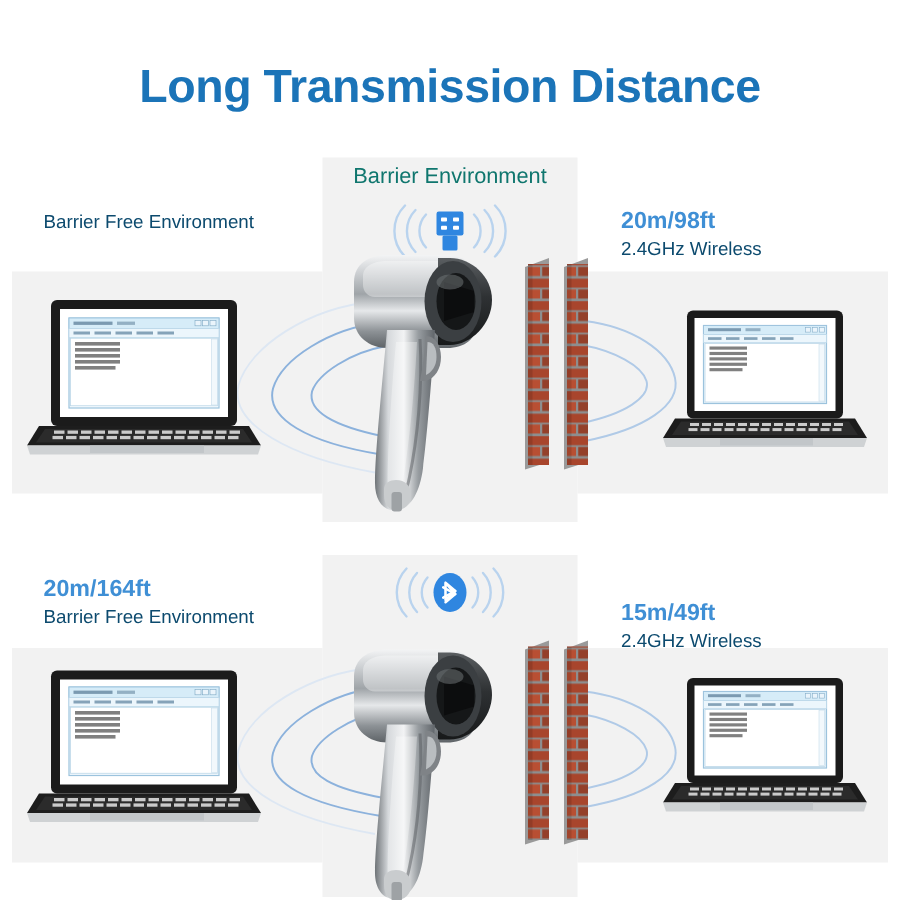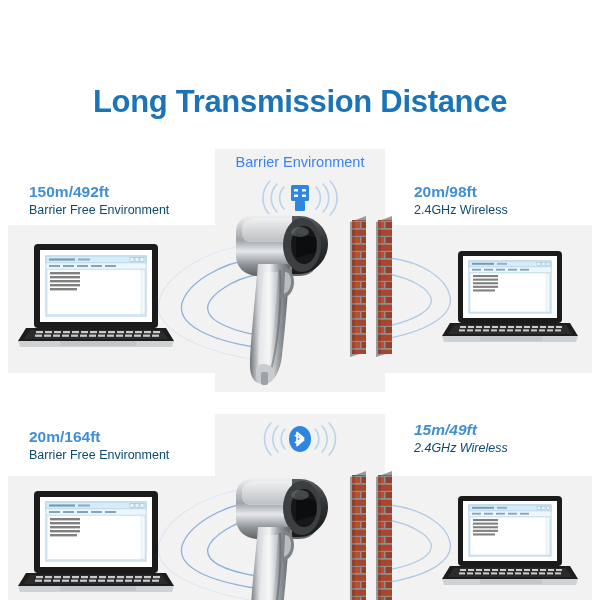--- a/index.html
+++ b/index.html
@@ -3,21 +3,21 @@
 <meta charset="utf-8">
 <style>
   html,body{margin:0;padding:0;}
   body{
     width:600px;height:600px;
     background:#ffffff;
     font-family:"Liberation Sans", sans-serif;
     overflow:hidden;
     position:relative;
   }
-  .page{position:absolute;inset:0;margin-top:44px;}
+  .page{position:absolute;inset:0;}
 
   
   .title{
     position:absolute;left:0;top:40px;width:600px;
     text-align:center;
     font-size:31px;font-weight:700;letter-spacing:-0.3px;
     color:#1b74b8;
     white-space:nowrap;
   }
 
@@ -36,25 +36,25 @@
     font-size:15.5px;font-weight:700;color:#3f8fd5;
     line-height:1.15;white-space:nowrap;
   }
   .label-env{
     font-size:12.5px;font-weight:400;color:#0c4a6e;
     line-height:1.25;white-space:nowrap;margin-top:2px;
   }
   .lb-tl{left:29px;top:139px;}
   .lb-tr{left:414px;top:139px;}
   .lb-bl{left:29px;top:384px;}
-  .lb-br{left:414px;top:377px;font-style:italic;}
+  .lb-br{left:414px;top:400px;}
 
   .center-head{
     position:absolute;left:215px;top:110px;width:170px;
-    text-align:center;font-size:14.5px;color:#3b82f6;
+    text-align:center;font-size:14.5px;color:#0f766e;
     white-space:nowrap;
   }
 
   
   .icon-wrap{position:absolute;width:170px;height:42px;left:215px;}
   .icon-wrap.top{top:134px;}
   .icon-wrap.bot{top:375px;}
   .icon-wrap svg{display:block;margin:0 auto;}
 
   
@@ -83,21 +83,20 @@
   <div class="panel panel-center-top"></div>
   <div class="panel panel-left-top"></div>
   <div class="panel panel-right-top"></div>
   <div class="panel panel-center-bot"></div>
   <div class="panel panel-left-bot"></div>
   <div class="panel panel-right-bot"></div>
 
   <div class="center-head">Barrier Environment</div>
 
   <div class="label-block lb-tl">
-    <div class="label-dist">150m/492ft</div>
     <div class="label-env">Barrier Free Environment</div>
   </div>
 
   <div class="label-block lb-tr">
     <div class="label-dist">20m/98ft</div>
     <div class="label-env">2.4GHz Wireless</div>
   </div>
 
   <div class="label-block lb-bl">
     <div class="label-dist">20m/164ft</div>

